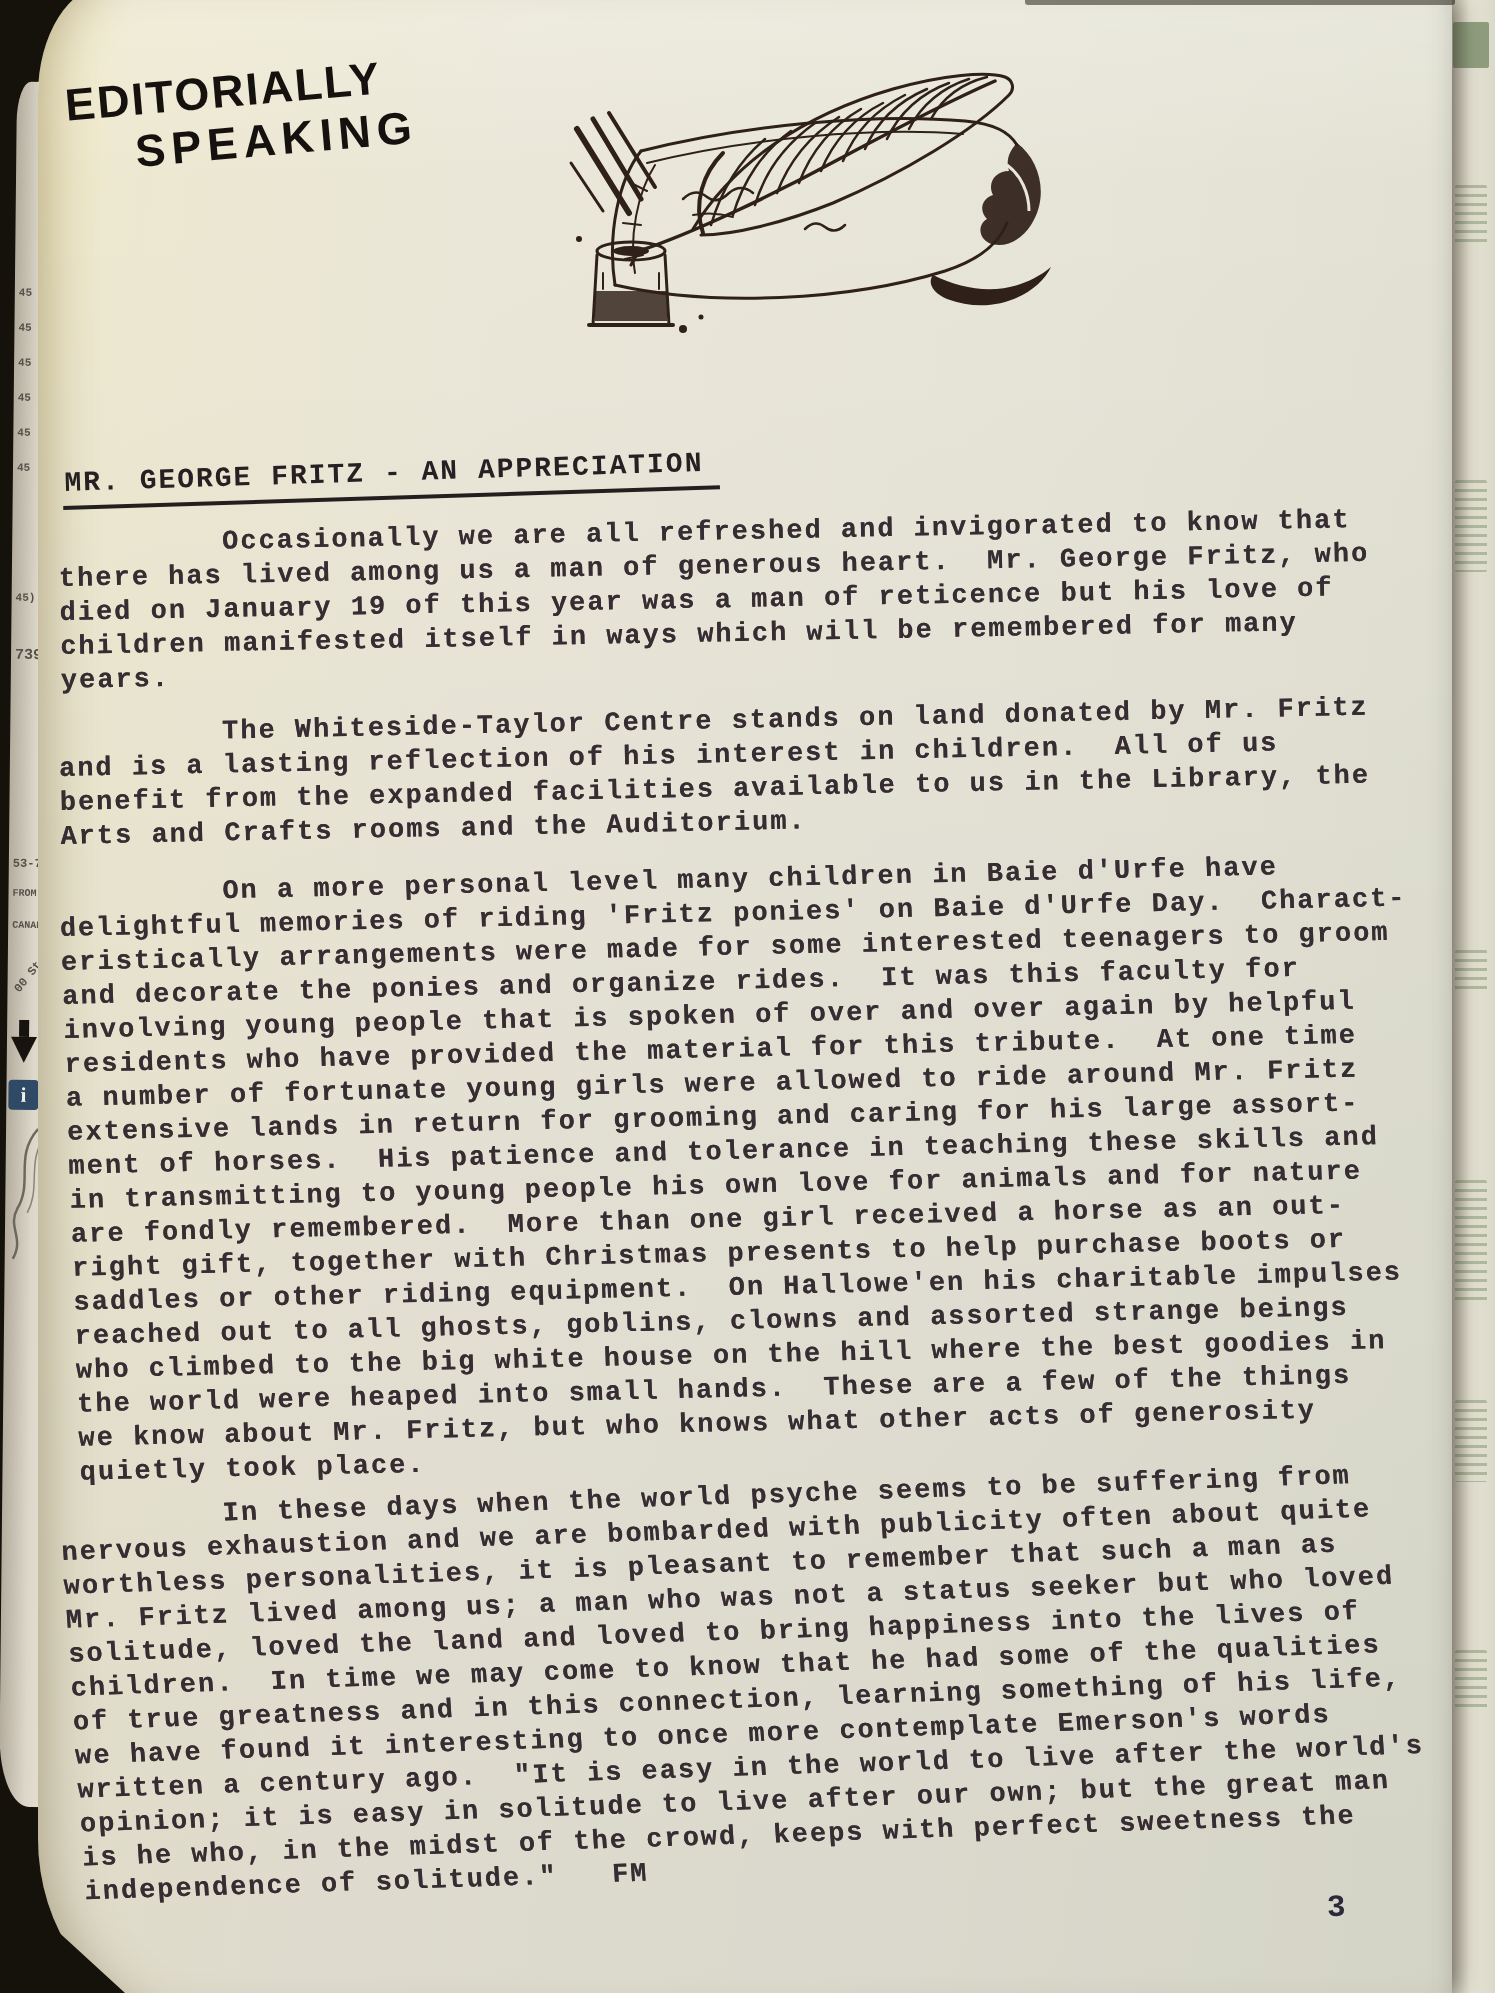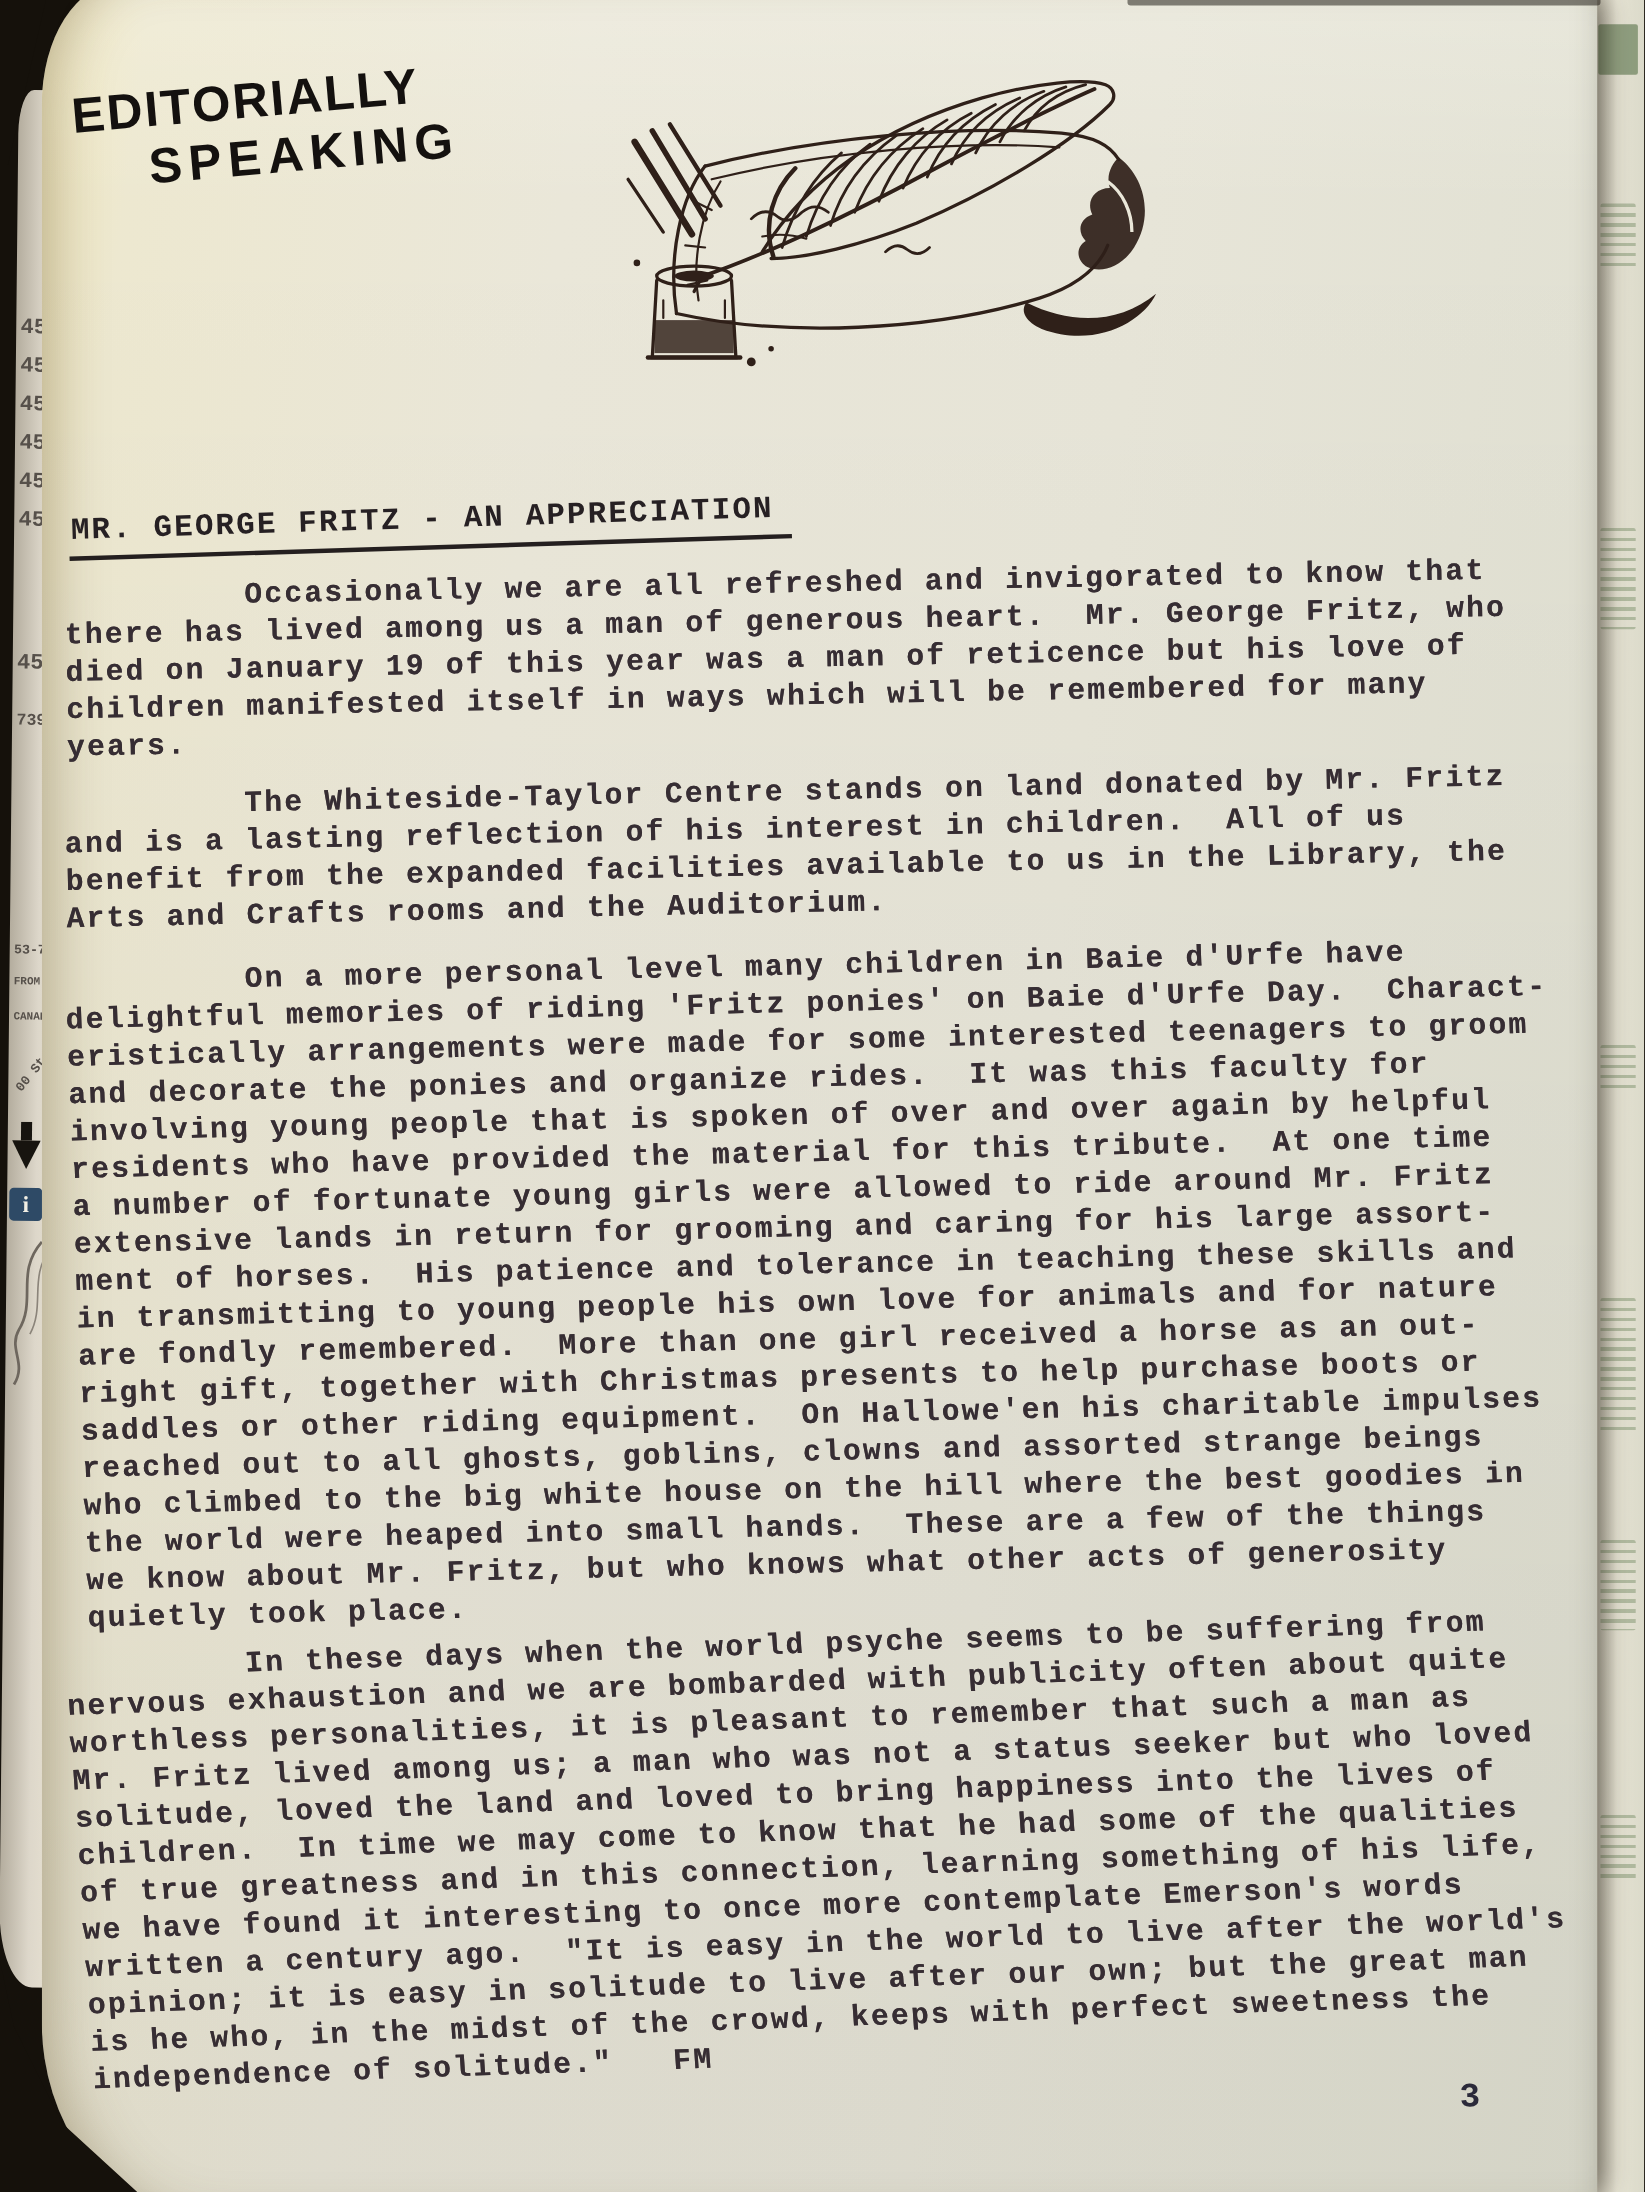--- a/index.html
+++ b/index.html
@@ -11,21 +11,21 @@
           background:linear-gradient(90deg,#c9c4b4,#e9e6d6 45%,#dad9c9);}
   .sliver .bar{position:absolute;left:6px;width:32px;border-radius:2px;filter:blur(.6px);
           background:repeating-linear-gradient(180deg,rgba(104,130,88,.40) 0 3px,transparent 3px 9px);}
   .sliver .block{position:absolute;left:4px;width:36px;background:rgba(74,104,60,.55);
           border-radius:2px;filter:blur(.7px);}
 
   
   .underpages{position:absolute;left:8px;top:82px;width:66px;height:1725px;z-index:2;overflow:hidden;
           transform:rotate(.6deg);border-radius:14px 0 0 30px/40px 0 0 70px;
           background:linear-gradient(90deg,#b4ad9e,#ddd7ca 40%,#efe9d8);}
-  .frag{position:absolute;left:4px;color:#56504a;font-weight:700;font-size:20px;white-space:nowrap;}
+  .frag{position:absolute;left:4px;color:#56504a;font-weight:700;font-size:11px;white-space:nowrap;}
   .f0{top:205px}.f1{top:240px}.f2{top:275px}.f3{top:310px}.f4{top:345px}.f5{top:380px}
   .f6{top:510px}.f7{top:565px;font-size:15px}
   .f8{top:775px;font-size:12px}.f9{top:806px;font-size:10px}.f10{top:838px;font-size:10px}
   .f11{top:905px;font-size:12px;transform:rotate(-52deg);transform-origin:left top;}
   .arrow{position:absolute;left:4px;top:938px;}
   .infobox{position:absolute;left:2px;top:998px;width:30px;height:30px;background:#2e4a66;border-radius:4px;
           color:#f2efe4;font-family:"Liberation Serif",serif;font-weight:700;font-size:21px;
           display:flex;align-items:center;justify-content:center;}
   .squiggle{position:absolute;left:0;top:1045px;}
 

